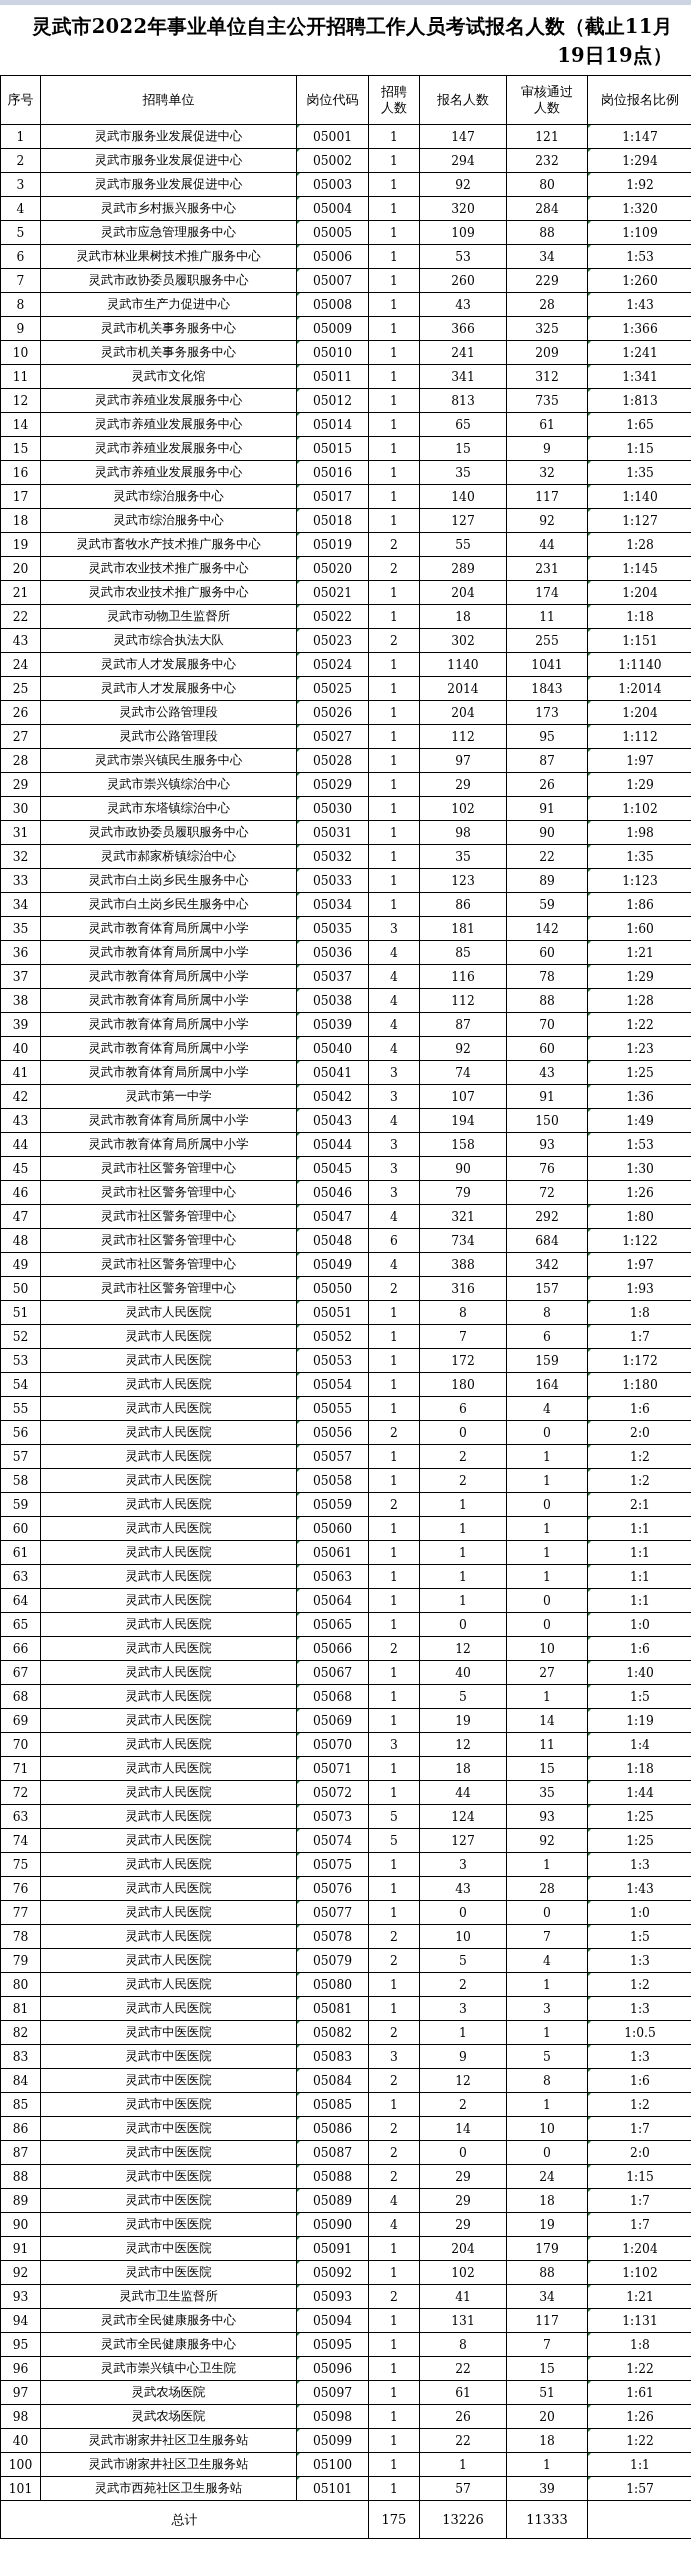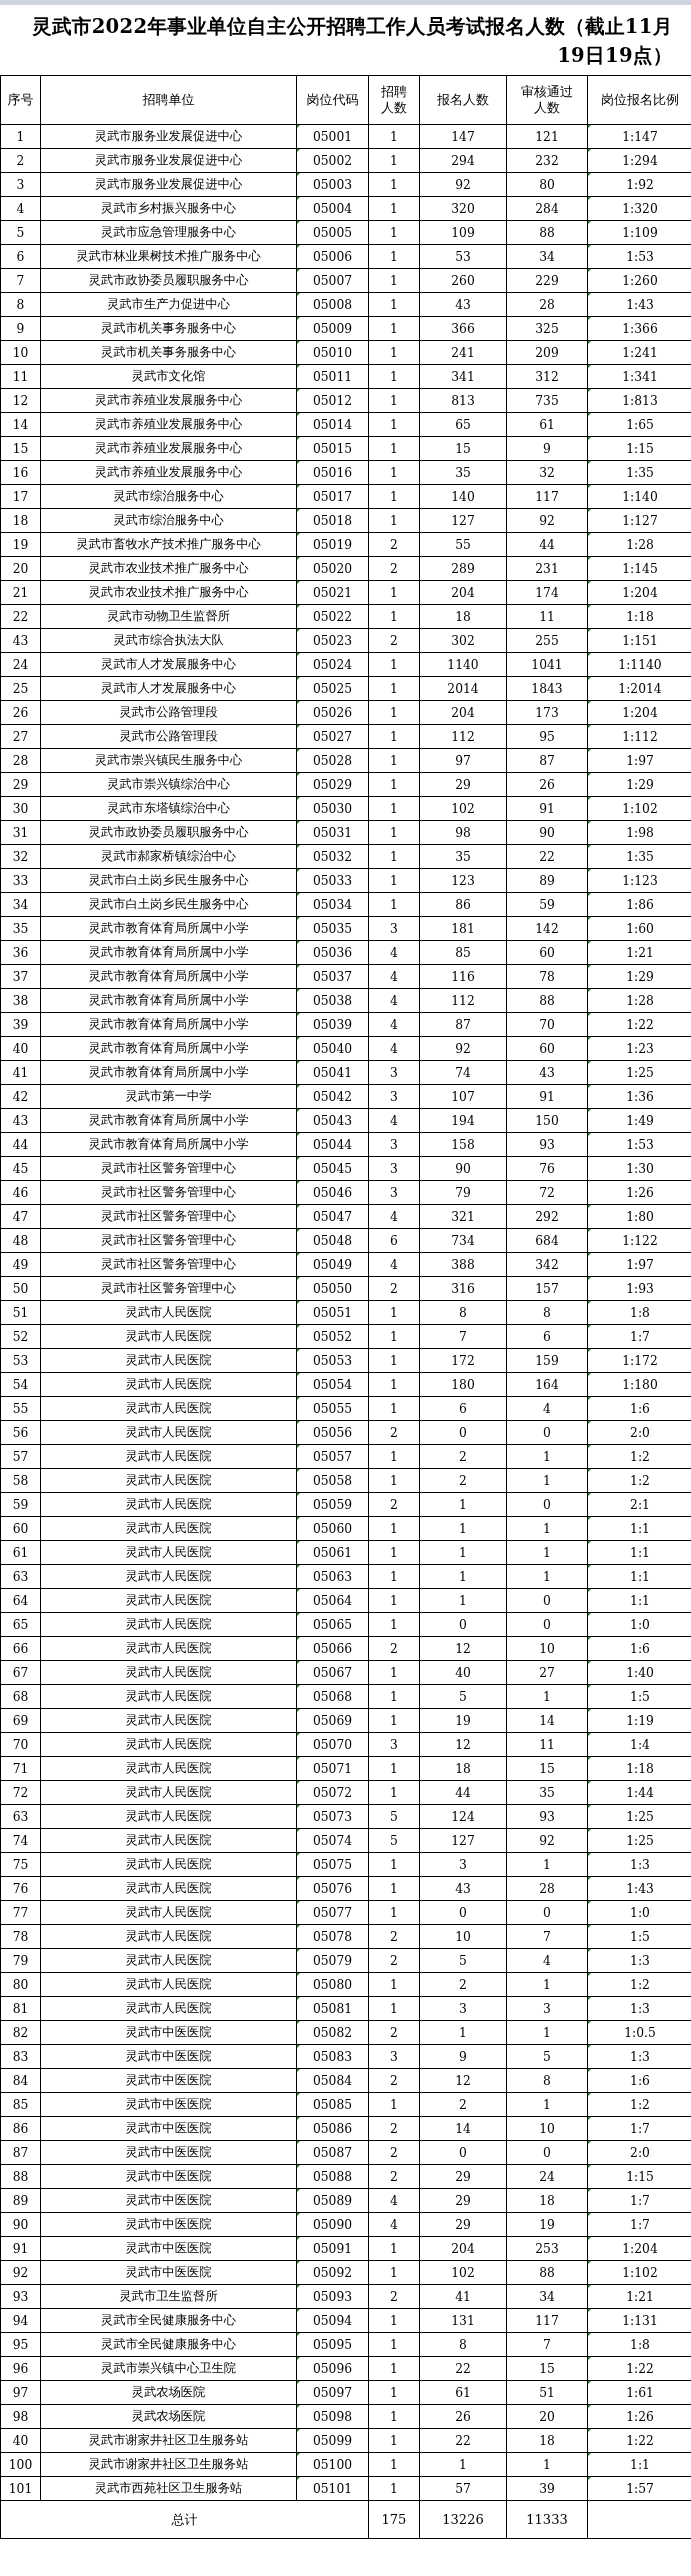--- a/index.html
+++ b/index.html
@@ -882,21 +882,21 @@
         <td>29</td>
         <td>19</td>
         <td>1:7<span class="tri-mark"></span></td>
       </tr>
       <tr>
         <td>91</td>
         <td>灵武市中医医院</td>
         <td>05091<span class="tri-mark"></span></td>
         <td>1</td>
         <td>204</td>
-        <td>253</td>
+        <td>179</td>
         <td>1:204<span class="tri-mark"></span></td>
       </tr>
       <tr>
         <td>92</td>
         <td>灵武市中医医院</td>
         <td>05092<span class="tri-mark"></span></td>
         <td>1</td>
         <td>102</td>
         <td>88</td>
         <td>1:102<span class="tri-mark"></span></td>

